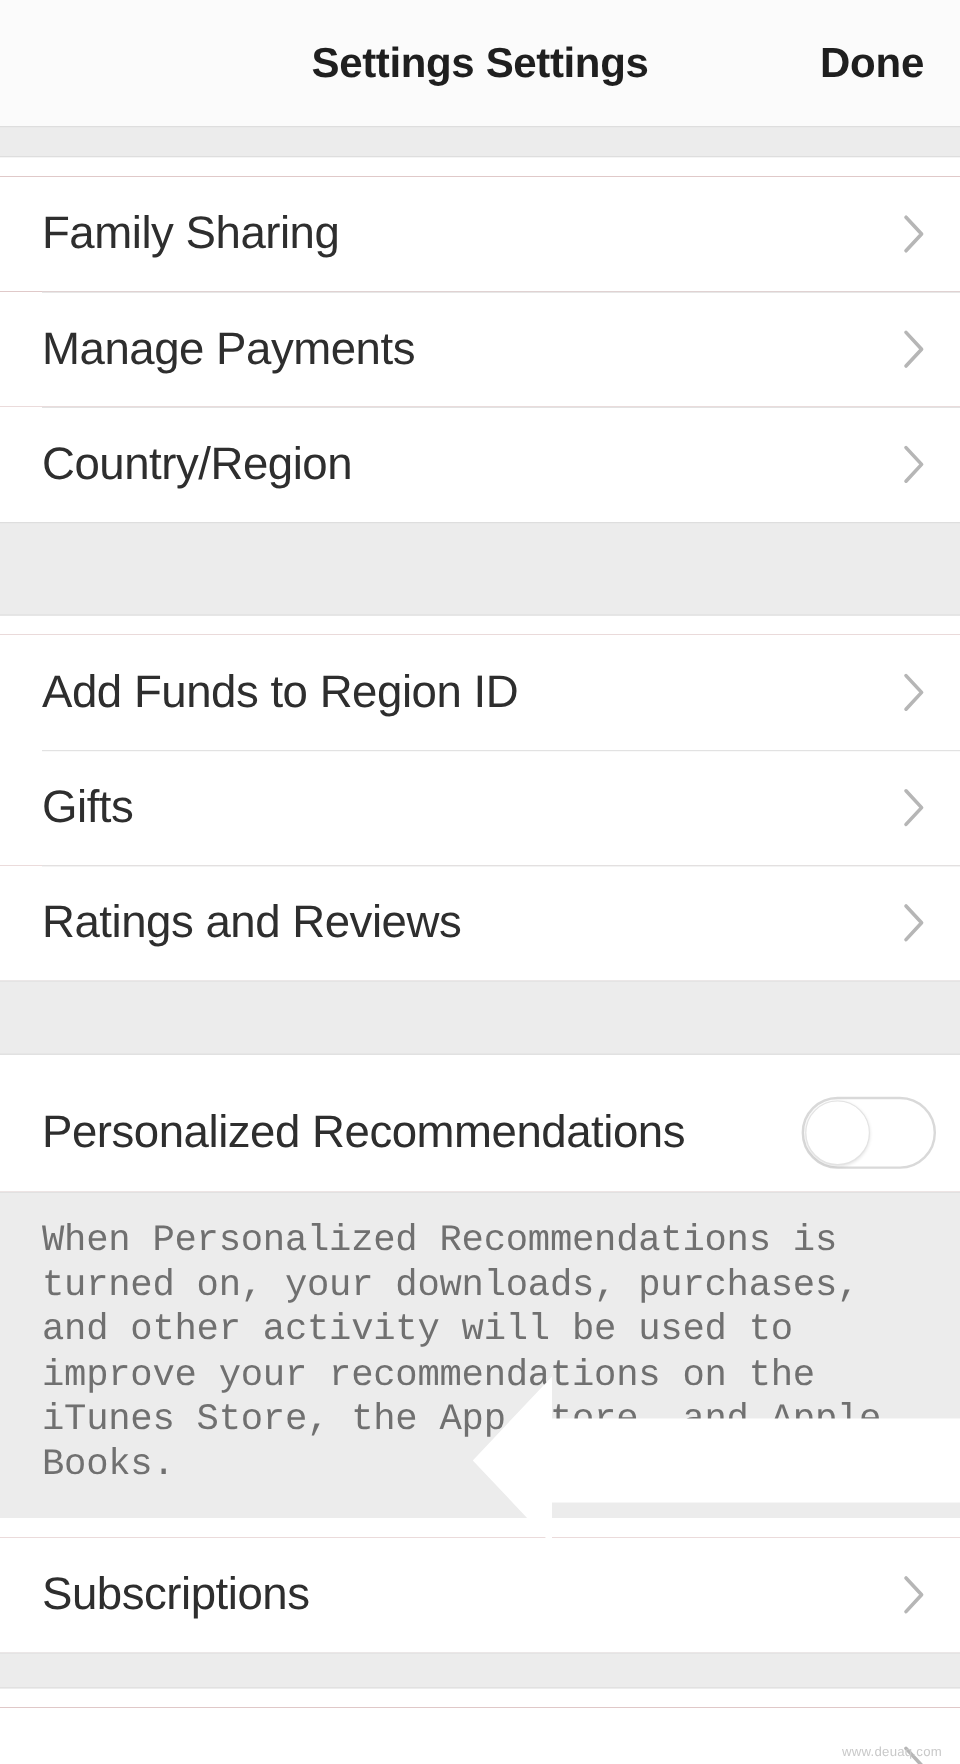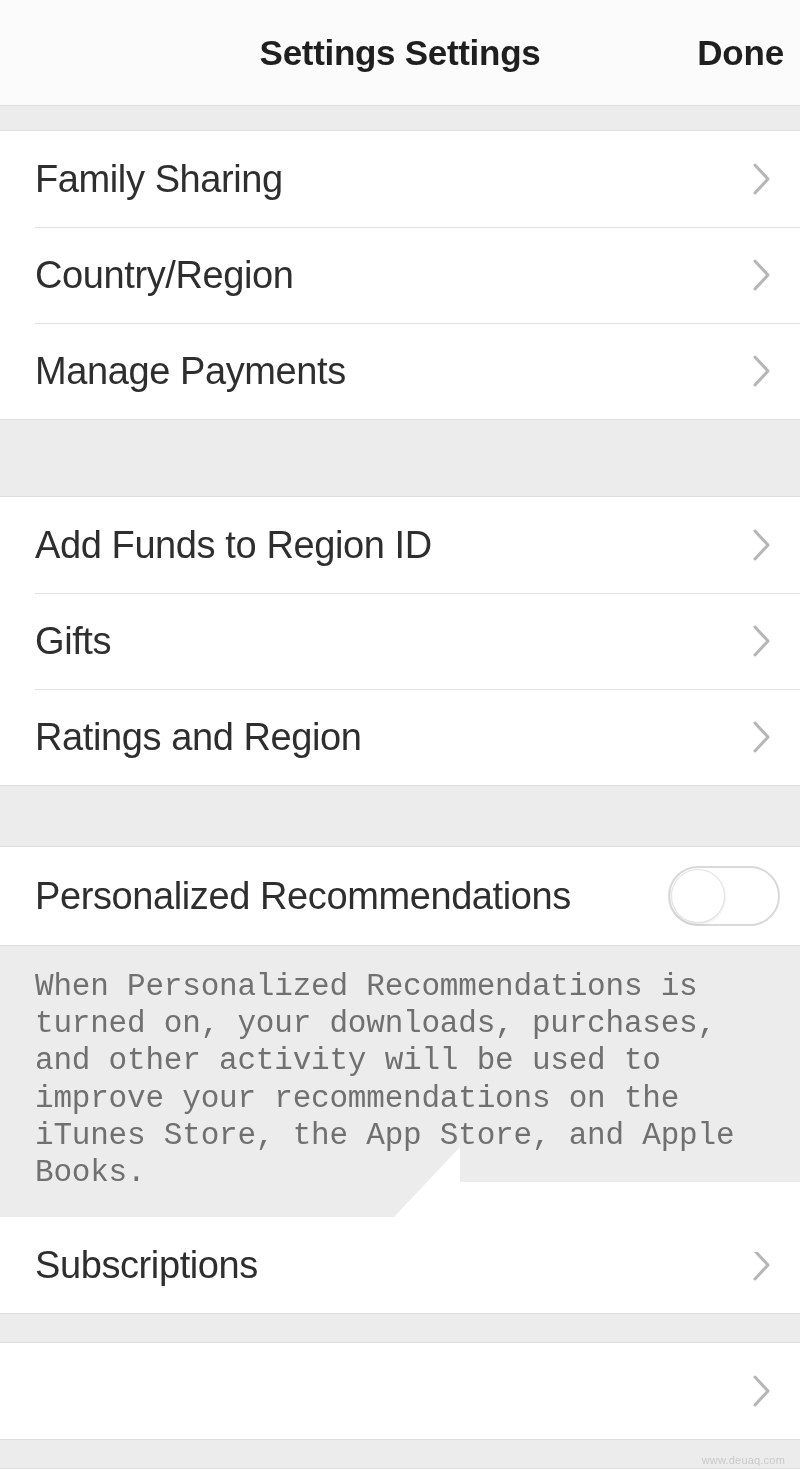--- a/index.html
+++ b/index.html
@@ -36,21 +36,21 @@
   .nav-title {
     font-size: 35px;
     font-weight: bold;
     color: #1f1f1f;
     letter-spacing: -0.3px;
     text-align: center;
     white-space: nowrap;
   }
   .nav-done {
     position: absolute;
-    right: 16px;
+    right: 30px;
     top: 50%;
     transform: translateY(-50%);
     font-size: 35px;
     font-weight: bold;
     color: #1f1f1f;
     letter-spacing: -0.2px;
     cursor: pointer;
   }
 
   
@@ -62,20 +62,21 @@
     box-sizing: border-box;
   }
   .gap-top     { height: 26px; }
   .gap-mid     { height: 78px; }
   .gap-sub     { height: 62px; }
   .gap-bottom  { height: 30px; }
 
   .group {
     background: #7f1d1d;
     width: 100%;
+    margin-top: 16px;
   }
 
   .row {
     position: relative;
     height: 96px;
     display: flex;
     align-items: center;
     padding: 0 0 0 35px;
     box-sizing: border-box;
     background: #ffffff;
@@ -195,37 +196,37 @@
     <div class="row">
       <span class="row-label">Family Sharing</span>
       <span class="chevron">
         <svg width="22" height="34" viewBox="0 0 22 34" fill="none">
             <path d="M3 3 L16 17 L3 31" stroke="#b6b6b6" stroke-width="3" stroke-linecap="round" stroke-linejoin="round"></path>
           </svg>
       </span>
     </div>
 
     <div class="row">
+      <span class="row-label">Manage Payments</span>
+      <span class="chevron">
+        <svg width="22" height="34" viewBox="0 0 22 34" fill="none">
+            <path d="M3 3 L16 17 L3 31" stroke="#b6b6b6" stroke-width="3" stroke-linecap="round" stroke-linejoin="round"></path>
+          </svg>
+      </span>
+    </div>
+
+    <div class="row">
       <span class="row-label">Country/Region</span>
       <span class="chevron">
         <svg width="22" height="34" viewBox="0 0 22 34" fill="none">
             <path d="M3 3 L16 17 L3 31" stroke="#b6b6b6" stroke-width="3" stroke-linecap="round" stroke-linejoin="round"></path>
           </svg>
       </span>
     </div>
 
-    <div class="row">
-      <span class="row-label">Manage Payments</span>
-      <span class="chevron">
-        <svg width="22" height="34" viewBox="0 0 22 34" fill="none">
-            <path d="M3 3 L16 17 L3 31" stroke="#b6b6b6" stroke-width="3" stroke-linecap="round" stroke-linejoin="round"></path>
-          </svg>
-      </span>
-    </div>
-
   </div>
 
   <div class="gap gap-mid"></div>
 
   <div class="group">
 
     <div class="row">
       <span class="row-label">Add Funds to Region ID</span>
       <span class="chevron">
         <svg width="22" height="34" viewBox="0 0 22 34" fill="none">
@@ -237,21 +238,21 @@
     <div class="row">
       <span class="row-label">Gifts</span>
       <span class="chevron">
         <svg width="22" height="34" viewBox="0 0 22 34" fill="none">
             <path d="M3 3 L16 17 L3 31" stroke="#b6b6b6" stroke-width="3" stroke-linecap="round" stroke-linejoin="round"></path>
           </svg>
       </span>
     </div>
 
     <div class="row">
-      <span class="row-label">Ratings and Region</span>
+      <span class="row-label">Ratings and Reviews</span>
       <span class="chevron">
         <svg width="22" height="34" viewBox="0 0 22 34" fill="none">
             <path d="M3 3 L16 17 L3 31" stroke="#b6b6b6" stroke-width="3" stroke-linecap="round" stroke-linejoin="round"></path>
           </svg>
       </span>
     </div>
 
   </div>
 
   <div class="gap gap-sub"></div>

